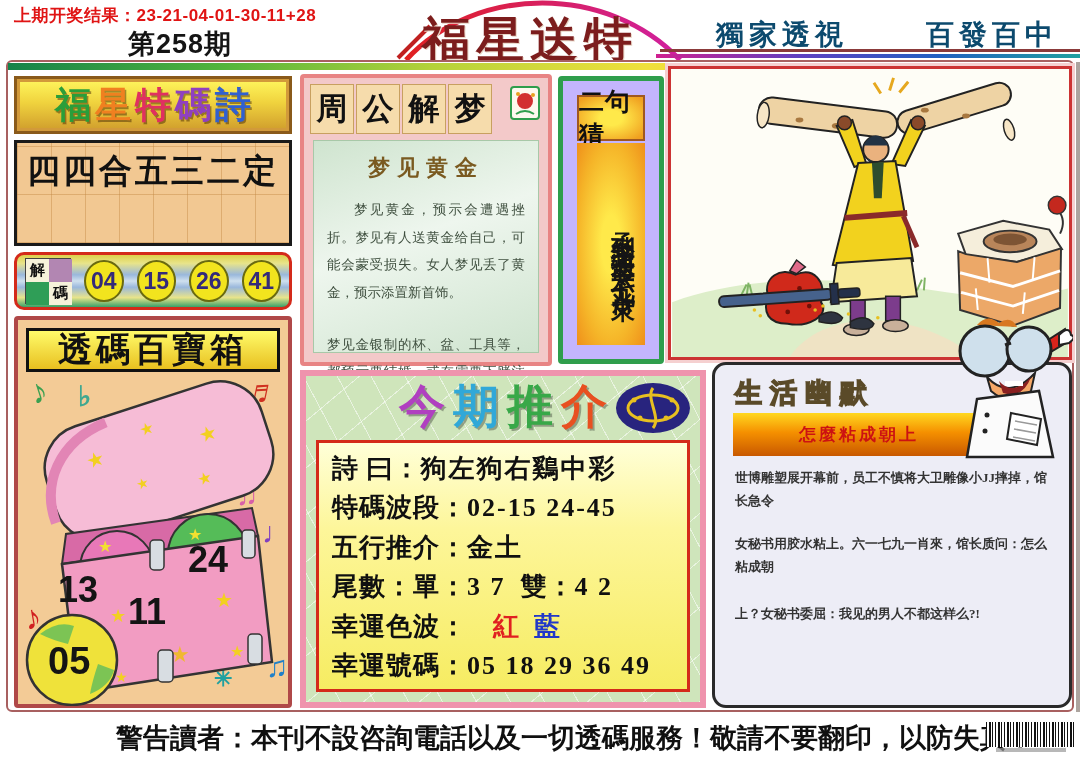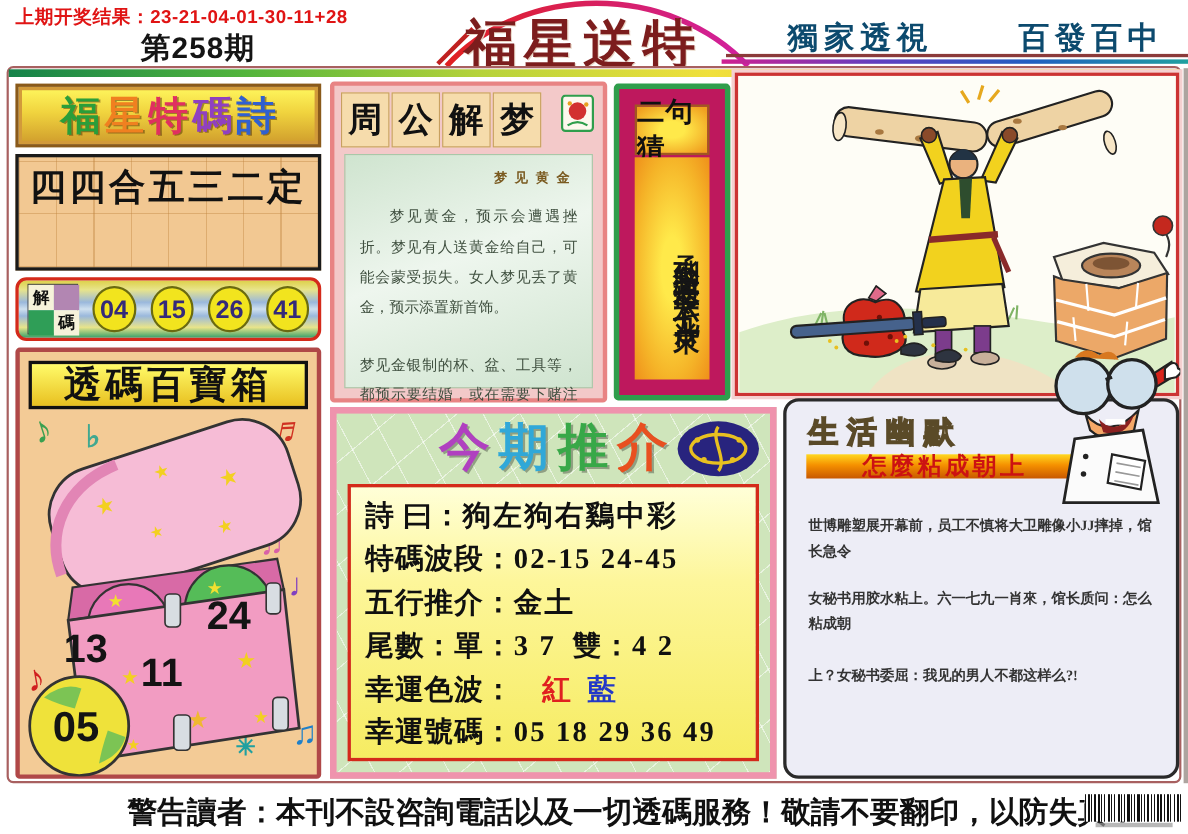--- a/index.html
+++ b/index.html
@@ -68,27 +68,27 @@
   .treasure-box svg.chest { position:absolute; left:2px; top:52px; }
 
   
   .dream-box { position:absolute; left:300px; top:74px; width:252px; height:292px; border:4px solid #e88484; border-radius:4px; background:#f3c9c9; }
   .dream-head { position:absolute; left:6px; top:6px; display:flex; gap:2px; }
   .dream-head div { width:44px; height:50px; background:#f6dcac; border:1px solid #c8a060; display:flex; align-items:center; justify-content:center;
                     font-size:31px; font-weight:900; color:#111; font-family:"Liberation Serif", serif; }
   .stamp { position:absolute; right:8px; top:8px; }
   .dream-inner { position:absolute; left:9px; right:9px; top:62px; bottom:9px;
                  background:linear-gradient(160deg,#cfe4cf,#eef6ee 45%,#cfe4cf); border:1px solid #a8c8a8; padding:12px 13px 0; }
-  .dream-title { text-align:right; font-size:12px; font-weight:bold; color:#7a5a20; letter-spacing:7px; margin-bottom:13px; font-family:"Liberation Serif", serif; }
+  .dream-title { text-align:center; font-size:22px; font-weight:bold; color:#7a5a20; letter-spacing:7px; margin-bottom:13px; font-family:"Liberation Serif", serif; }
   .dream-inner p { font-size:13.5px; color:#3f4f3f; line-height:2.05; text-align:justify; font-family:"Liberation Serif", serif; }
   .dream-inner p.ind { text-indent:2em; margin-bottom:24px; }
 
   
   .two-box { position:absolute; left:558px; top:76px; width:106px; height:288px; border:5px solid #2f9e4c; border-radius:4px;
-             background:#be185d; padding:13px; display:flex; flex-direction:column; }
+             background:#c4b5fd; padding:13px; display:flex; flex-direction:column; }
   .two-head { height:46px; margin:1px; background:radial-gradient(ellipse at center,#ffe94a 25%,#f0a020 90%);
               border:2px solid #a05820; display:flex; align-items:center; justify-content:center;
               font-size:25px; font-weight:900; color:#101010; letter-spacing:1px; }
   .two-body { flex:1; margin:1px; background:radial-gradient(ellipse at center,#ffe94a 20%,#f5b428 70%,#ef8f1a 100%);
               writing-mode:vertical-rl; text-orientation:upright;
               display:flex; justify-content:center; padding-top:8px; }
   .two-body div { font-size:24px; font-weight:900; color:#151515; letter-spacing:5px; font-family:"Liberation Serif", serif; margin-left:6px; margin-right:6px; }
 
   
   .illus-frame { position:absolute; left:668px; top:66px; width:404px; height:294px; border:3px solid #cc3333;
@@ -108,24 +108,24 @@
                background:linear-gradient(180deg,#ffffd8 0%,#fdf69a 35%,#f6ec62 100%);
                padding:8px 13px 6px; display:flex; flex-direction:column; justify-content:space-between; }
   .rec-row { font-size:26px; font-weight:900; color:#101010; font-family:"Liberation Serif", serif; letter-spacing:1px; white-space:nowrap; }
   .rec-row .val { letter-spacing:2px; }
   .rec-red { color:#e02020; margin-left:26px; } .rec-blue { color:#2238c8; margin-left:14px; }
 
   
   .humor-box { position:absolute; left:712px; top:362px; width:360px; height:346px; border:3px solid #2a2a2a; border-radius:14px; background:#ededf6; }
   .humor-head { position:absolute; left:20px; top:10px; font-size:27px; font-weight:900; letter-spacing:8px;
                 color:#fdf6e0; -webkit-text-stroke:1.5px #5a4a28; }
-  .humor-banner { position:absolute; left:18px; top:48px; width:252px; height:22px;
+  .humor-banner { position:absolute; left:18px; top:48px; width:252px; height:43px;
                   background:linear-gradient(180deg,#ffd820,#f59000 45%,#c85800);
                   display:flex; align-items:center; justify-content:center;
-                  font-size:22px; font-weight:900; color:#cc1212; letter-spacing:3px; }
+                  font-size:17px; font-weight:900; color:#cc1212; letter-spacing:3px; }
   .humor-box .joke { position:absolute; left:20px; right:16px; font-size:13px; color:#333; line-height:1.75; font-family:"Liberation Serif", serif;font-weight:bold; }
   .j1 { top:102px; } .j2 { top:168px; } .j3 { top:238px; }
   .scientist { position:absolute; right:-4px; top:-50px; }
 
   
   .warning { position:absolute; left:116px; top:720px; font-size:27px; font-weight:900; color:#101010;
              font-family:"Liberation Serif", serif; letter-spacing:0; white-space:nowrap; }
   .barcode { position:absolute; left:986px; top:722px; width:90px; height:25px;
              background:repeating-linear-gradient(90deg,#111 0 1px,#fff 1px 3px,#111 3px 5px,#fff 5px 6px,#111 6px 7px,#fff 7px 9px); }
   .barcode-num { position:absolute; left:996px; top:748px; width:70px; height:4px; background:#9a9a9a; opacity:.7; }

